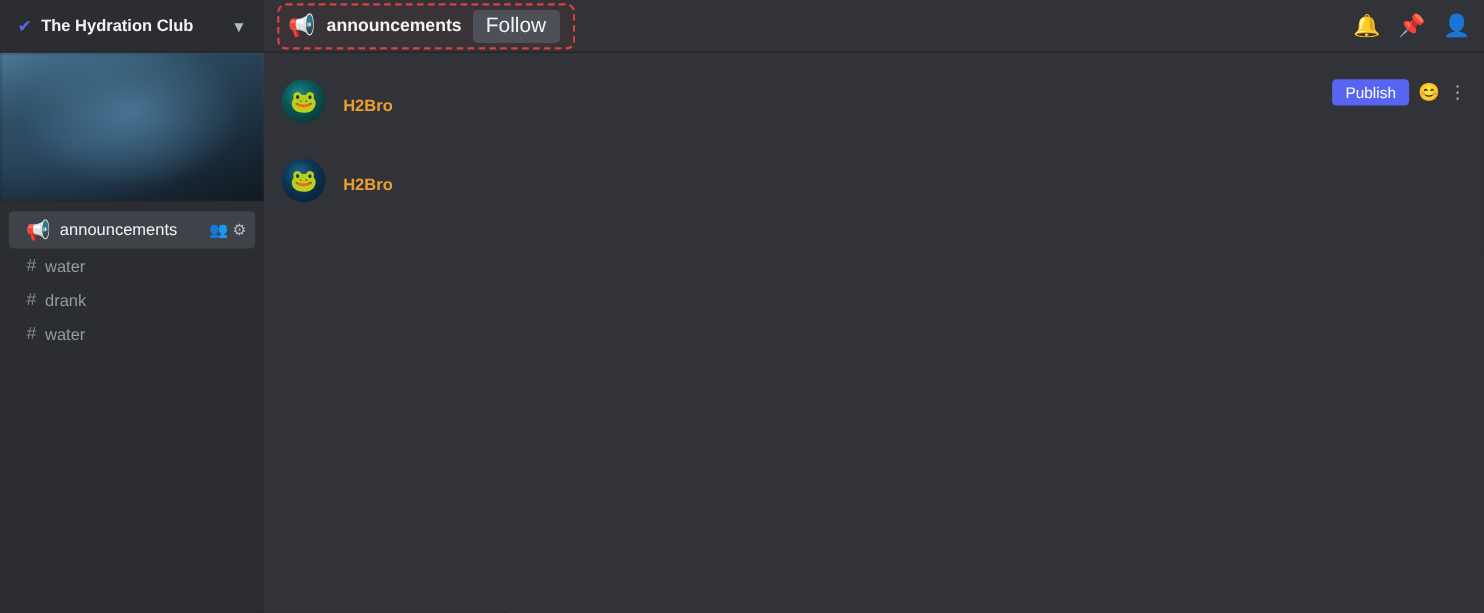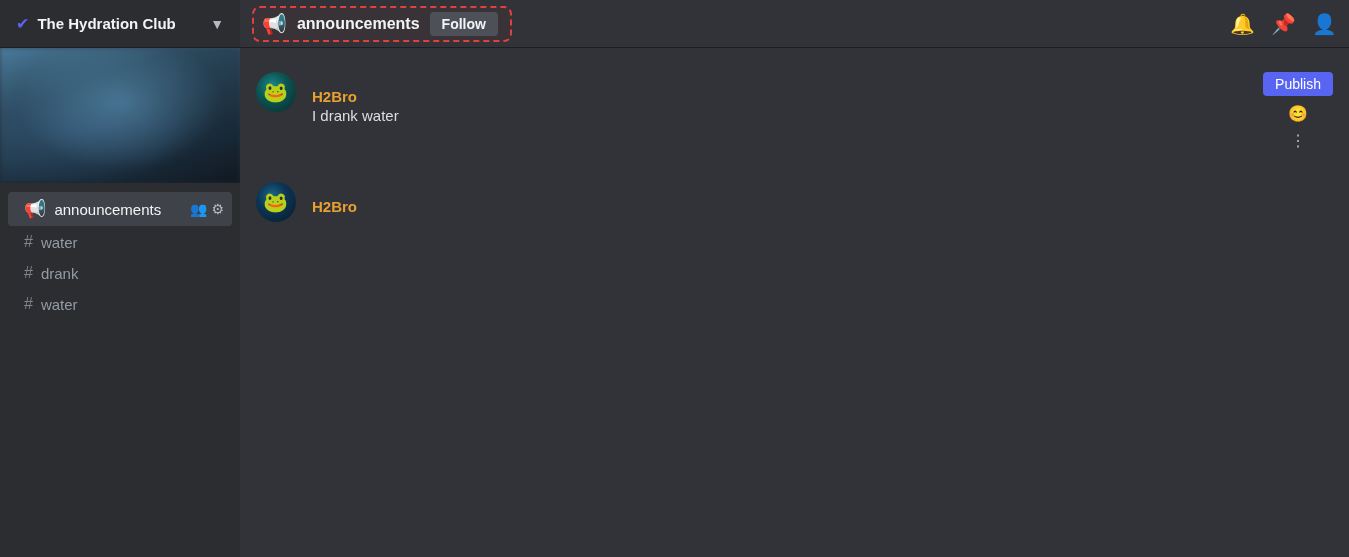--- a/index.html
+++ b/index.html
@@ -163,22 +163,22 @@
       font-size: 16px;
       font-weight: 600;
     }
 
     .follow-btn {
       background: #4e5058;
       color: #f2f3f5;
       border: none;
       border-radius: 4px;
       padding: 4px 12px;
-      font-size: 14px;
-      font-weight: 700;
+      font-size: 19px;
+      font-weight: 400;
       cursor: pointer;
     }
 
     .topbar-spacer {
       flex: 1;
     }
 
     .topbar-icons {
       display: flex;
       align-items: center;
@@ -246,21 +246,20 @@
     .message-text {
       color: #dbdee1;
       font-size: 15px;
     }
 
     .message-actions {
       display: flex;
       align-items: center;
       gap: 8px;
       opacity: 1;
-      flex-direction: column;
     }
 
     .publish-btn {
       background: #5865f2;
       color: white;
       border: none;
       border-radius: 4px;
       padding: 4px 12px;
       font-size: 14px;
       font-weight: 500;
@@ -337,21 +336,20 @@
   </div>
 
   <div class="messages-area">
 
     <div class="message-item">
       <div class="avatar avatar-1">
         <span>🐸</span>
       </div>
       <div class="message-content">
         <div class="message-username">H2Bro</div>
-        <div class="message-text">I drank water</div>
       </div>
       <div class="message-actions">
         <button class="publish-btn">Publish</button>
         <span class="message-action-icon">😊</span>
         <span class="message-action-icon">⋮</span>
       </div>
     </div>
 
     <div class="message-item" style="margin-top: 16px;">
       <div class="avatar avatar-2">

